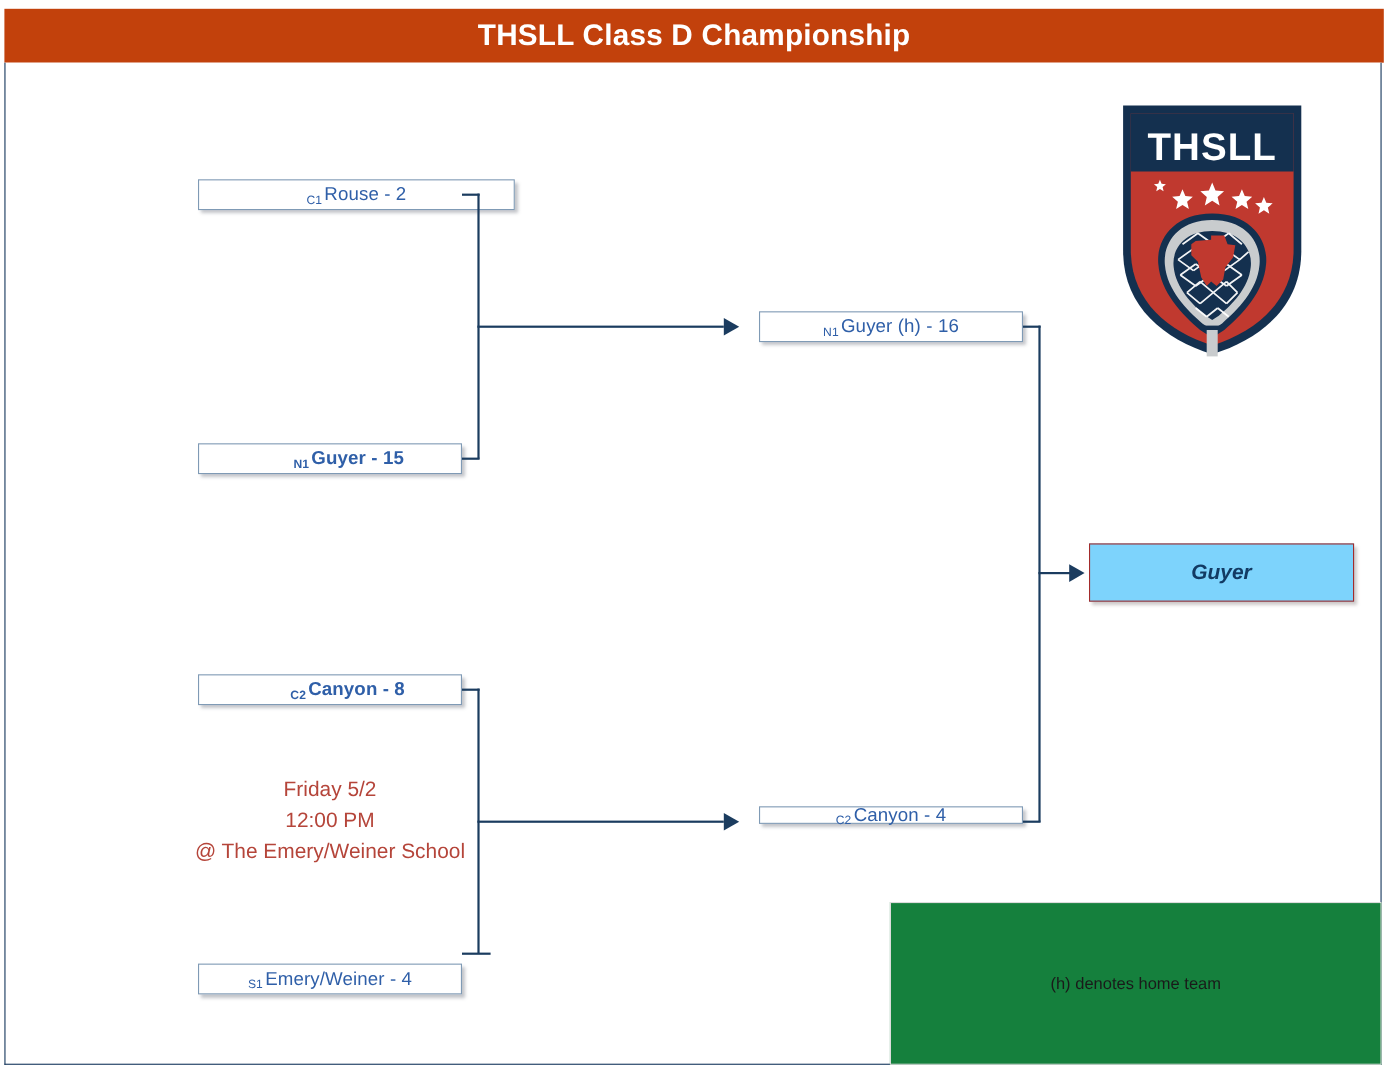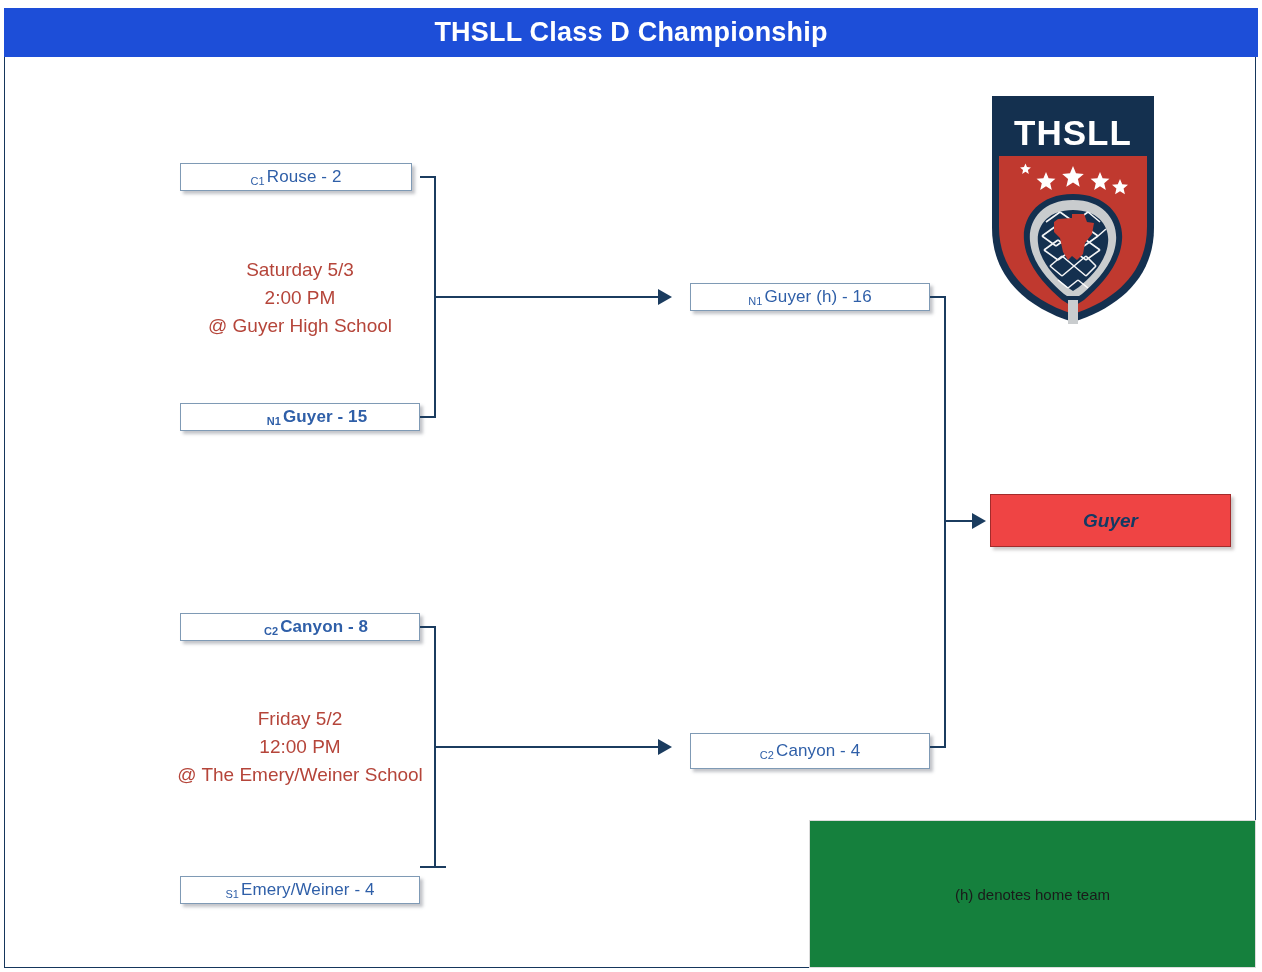--- a/index.html
+++ b/index.html
@@ -5,21 +5,21 @@
   html,body{margin:0;padding:0;background:#ffffff;}
   body{
     font-family:"Liberation Sans", sans-serif;
     width:1262px;height:972px;position:relative;overflow:hidden;
   }
   #stage{position:absolute;left:0;top:0;width:1262px;height:972px;}
 
   
   .titlebar{
     position:absolute;left:4px;top:8px;width:1254px;height:49px;
-    background:#1d4ed8;display:flex;align-items:center;justify-content:center;
+    background:#c2410c;display:flex;align-items:center;justify-content:center;
   }
   .titlebar .t{
     color:#ffffff;font-size:27px;font-weight:bold;letter-spacing:.2px;
     font-family:"Liberation Sans", sans-serif;
   }
 
   
   .pageframe{
     position:absolute;left:4px;top:57px;width:1252px;height:911px;
     border:1px solid #15365c;border-top:none;box-sizing:border-box;background:#fff;
@@ -32,21 +32,21 @@
     box-shadow:3px 3px 3px rgba(120,125,135,.45);
     display:flex;align-items:center;justify-content:center;
     color:#2f5fa8;
   }
   .tbox .lbl{font-size:17px;white-space:nowrap;letter-spacing:.1px;}
   .tbox.bold .lbl{font-weight:bold;}
   .tbox .seed{font-size:11px;vertical-align:baseline;position:relative;top:3px;margin-right:2px;}
 
   
   .champbox{
-    position:absolute;box-sizing:border-box;background:#ef4444;
+    position:absolute;box-sizing:border-box;background:#7dd3fc;
     border:1px solid #a32b2b;
     box-shadow:3px 3px 3px rgba(130,120,120,.40);
     display:flex;align-items:center;justify-content:center;
   }
   .champbox .lbl{
     font-size:19px;font-weight:bold;font-style:italic;color:#123a63;white-space:nowrap;
   }
 
   
   .ginfo{
@@ -78,21 +78,21 @@
 <body>
 
 <div id="stage">
 
   <div class="titlebar">
     <span class="t">THSLL Class D Championship</span>
   </div>
 
   <div class="pageframe"></div>
 
-  <div class="logo" style="left:984px;top:88px;width:178px;height:240px;">
+  <div class="logo" style="left:1013px;top:88px;width:178px;height:240px;">
     <svg width="178" height="240" viewBox="0 0 178 240" xmlns="http://www.w3.org/2000/svg">
 
       <path d="M8 8 H170 V140 C170 190 134 220 89 234 C44 220 8 190 8 140 Z" fill="#14304f"></path>
       <path d="M15 15 H163 V139 C163 185 130 213 89 226 C48 213 15 185 15 139 Z" fill="#c0392f"></path>
 
       <path d="M15 15 H163 V68 H15 Z" fill="#14304f"></path>
 
       <text x="89" y="57" text-anchor="middle" font-family="Liberation Sans, sans-serif" font-size="35" font-weight="bold" fill="#ffffff" letter-spacing="1">THSLL</text>
 
       <g fill="#ffffff">
@@ -122,37 +122,32 @@
 
       <path d="M74 131 L88 130 L88 126 L100 126 L103 134 L110 135 L108 146
                L101 155 L99 166 L93 172 L88 168 L84 172 L79 164 L76 150
                L70 144 L70 134 Z" fill="#c0392f"></path>
 
       <rect x="84" y="210" width="10" height="26" fill="#c9ccce"></rect>
       <rect x="82" y="208" width="14" height="4" fill="#14304f"></rect>
     </svg>
   </div>
 
-  <div class="tbox" style="left:180px;top:163px;width:232px;height:28px;">
+  <div class="tbox" style="left:180px;top:163px;width:288px;height:28px;">
     <span class="lbl">
       <span class="seed">C1</span><span>Rouse - 2</span>
     </span>
   </div>
 
   <div class="tbox bold" style="left:180px;top:403px;width:240px;height:28px;padding-left:34px;">
     <span class="lbl">
       <span class="seed">N1</span><span>Guyer - 15</span>
     </span>
   </div>
 
-  <div class="ginfo" style="left:180px;top:256px;width:240px;">
-    <div>Saturday 5/3</div>
-    <div>2:00 PM</div>
-    <div>@ Guyer High School</div>
-  </div>
 
   <div class="ln lnh" style="left:420px;top:176px;width:16px;"></div>
   <div class="ln lnv" style="left:434px;top:176px;height:241px;"></div>
   <div class="ln lnh" style="left:420px;top:416px;width:16px;"></div>
   <div class="ln lnh" style="left:434px;top:296px;width:224px;"></div>
   <div class="arrow" style="left:658px;top:289px;"></div>
 
   <div class="tbox bold" style="left:180px;top:613px;width:240px;height:28px;padding-left:32px;">
     <span class="lbl">
       <span class="seed">C2</span><span>Canyon - 8</span>
@@ -176,21 +171,21 @@
   <div class="ln lnh" style="left:420px;top:866px;width:26px;"></div>
   <div class="ln lnh" style="left:434px;top:746px;width:224px;"></div>
   <div class="arrow" style="left:658px;top:739px;"></div>
 
   <div class="tbox" style="left:690px;top:283px;width:240px;height:28px;text-align:right;">
     <span class="lbl">
       <span class="seed">N1</span><span>Guyer (h) - 16</span>
     </span>
   </div>
 
-  <div class="tbox" style="left:690px;top:733px;width:240px;height:36px;">
+  <div class="tbox" style="left:690px;top:733px;width:240px;height:16px;">
     <span class="lbl">
       <span class="seed">C2</span><span>Canyon - 4</span>
     </span>
   </div>
 
 
   <div class="ln lnh" style="left:930px;top:296px;width:16px;"></div>
   <div class="ln lnv" style="left:944px;top:296px;height:451px;"></div>
   <div class="ln lnh" style="left:930px;top:746px;width:16px;"></div>
   <div class="ln lnh" style="left:944px;top:520px;width:30px;"></div>

